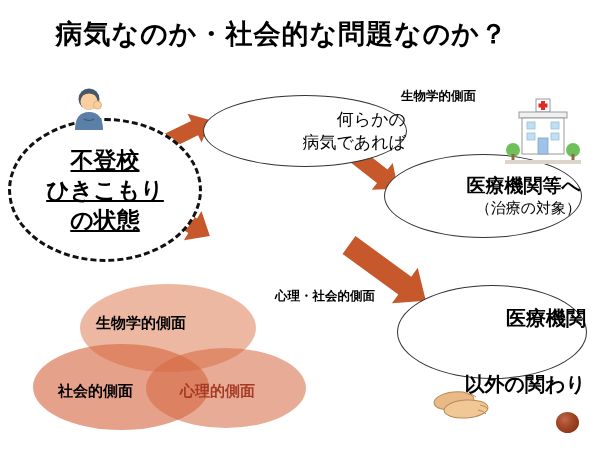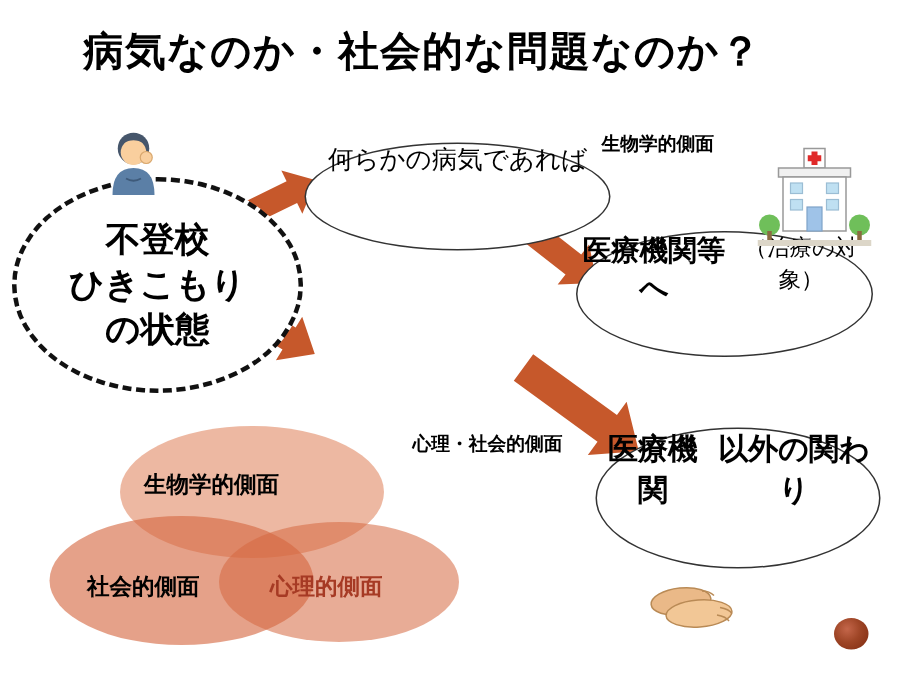--- a/index.html
+++ b/index.html
@@ -9,37 +9,37 @@
   }
   .abs{position:absolute;}
   .title{
     left:0;top:16px;width:508px;text-align:right;
     font-size:27px;font-weight:bold;letter-spacing:1px;color:#000;z-index:4;
   }
   
   .state-oval{
     left:8px;top:118px;width:188px;height:138px;border:3px dashed #111;border-radius:50%;
     display:flex;flex-direction:column;align-items:center;justify-content:center;
-    background:#fff;z-index:2;text-align:center;
+    background:#fff;z-index:2;text-align:center;text-decoration:underline;
   }
   .state-oval .ln{font-size:23px;font-weight:bold;line-height:30px;}
   
   .oval{
     border:1.6px solid #333;border-radius:50%;background:#fff;z-index:2;
-    display:flex;flex-direction:row;align-items:flex-start;justify-content:center;text-align:center;
+    display:flex;flex-direction:column;align-items:flex-end;justify-content:center;text-align:center;
   }
   .oval-illness{left:203px;top:95px;width:202px;height:70px;}
   .oval-illness .ln{font-size:17px;line-height:23px;}
   .oval-medical{left:384px;top:154px;width:196px;height:82px;}
   .oval-medical .ln1{font-size:19px;font-weight:bold;line-height:25px;}
   .oval-medical .ln2{font-size:15px;line-height:21px;}
   .oval-stress{left:209px;top:211px;width:174px;height:73px;border:2.5px solid #f00000;}
   .oval-stress .ln{font-size:19px;line-height:25px;font-weight:bold;font-style:italic;color:#e00000;}
   .oval-nonmedical{left:397px;top:285px;width:188px;height:92px;}
-  .oval-nonmedical .ln{font-size:20px;font-weight:bold;line-height:27px;}
+  .oval-nonmedical .ln{font-size:20px;font-weight:bold;line-height:27px;margin-top:39px;}
   .small-label{font-size:12.5px;font-weight:bold;color:#000;z-index:3;white-space:nowrap;}
   .bio-label{left:401px;top:88px;}
   .psysoc-label{left:247px;top:288px;margin-left:28px;}
   
   .arrows{left:0;top:0;z-index:1;}
   
   .venn{border-radius:50%;z-index:0;}
   .venn-bio{left:80px;top:284px;width:176px;height:88px;background:rgba(223,125,86,0.55);}
   .venn-social{left:33px;top:344px;width:176px;height:86px;background:rgba(213,104,64,0.62);}
   .venn-psych{left:146px;top:348px;width:160px;height:80px;background:rgba(213,104,64,0.55);}

